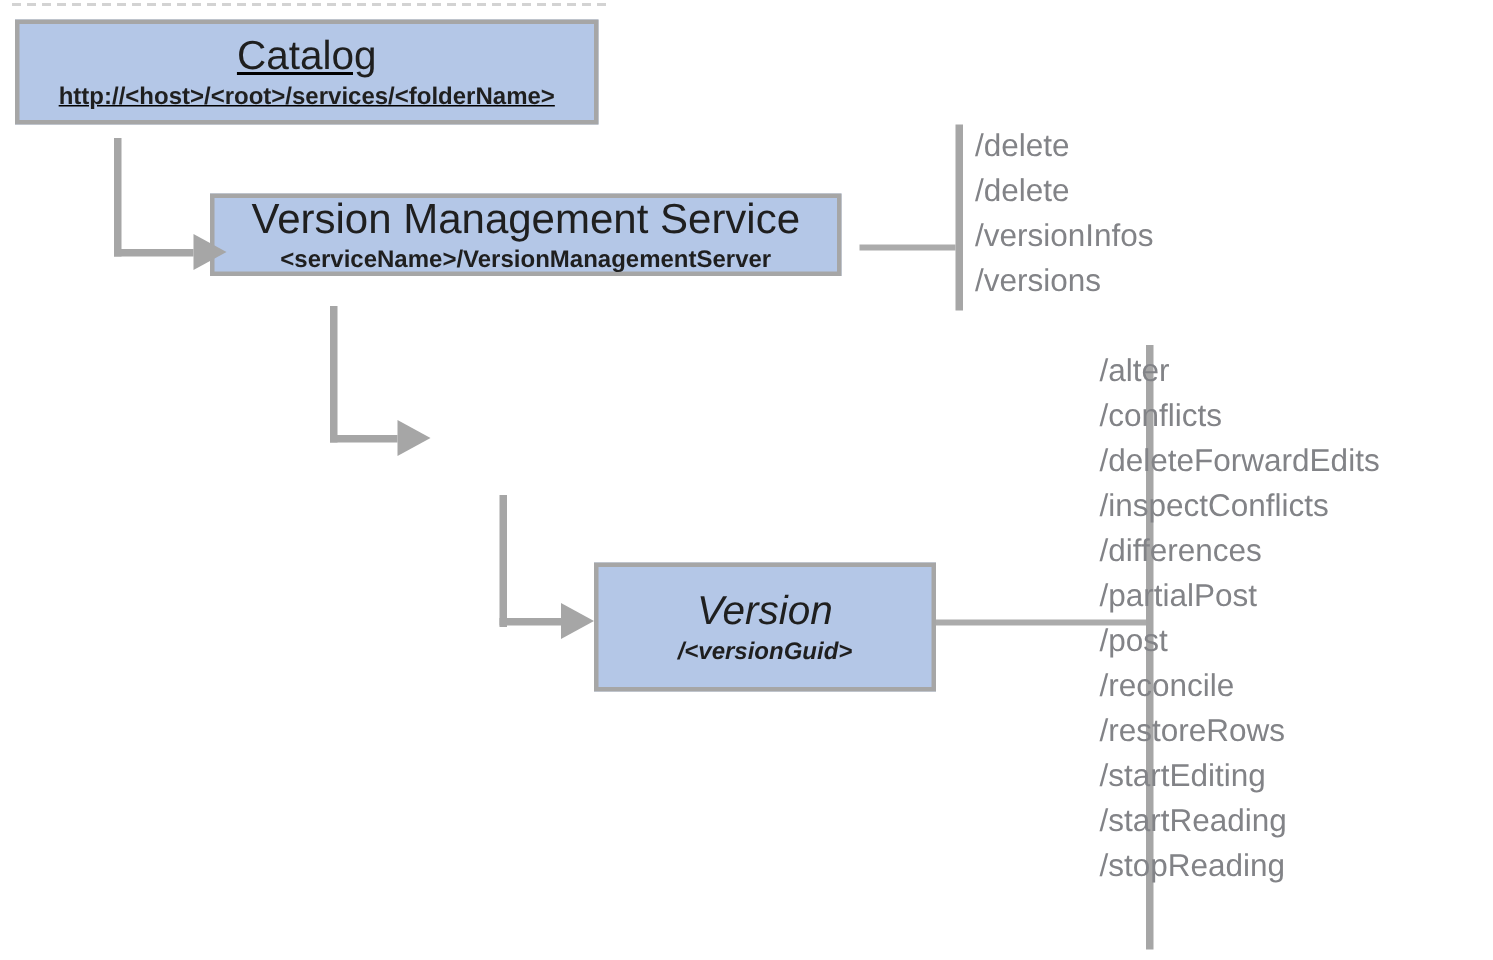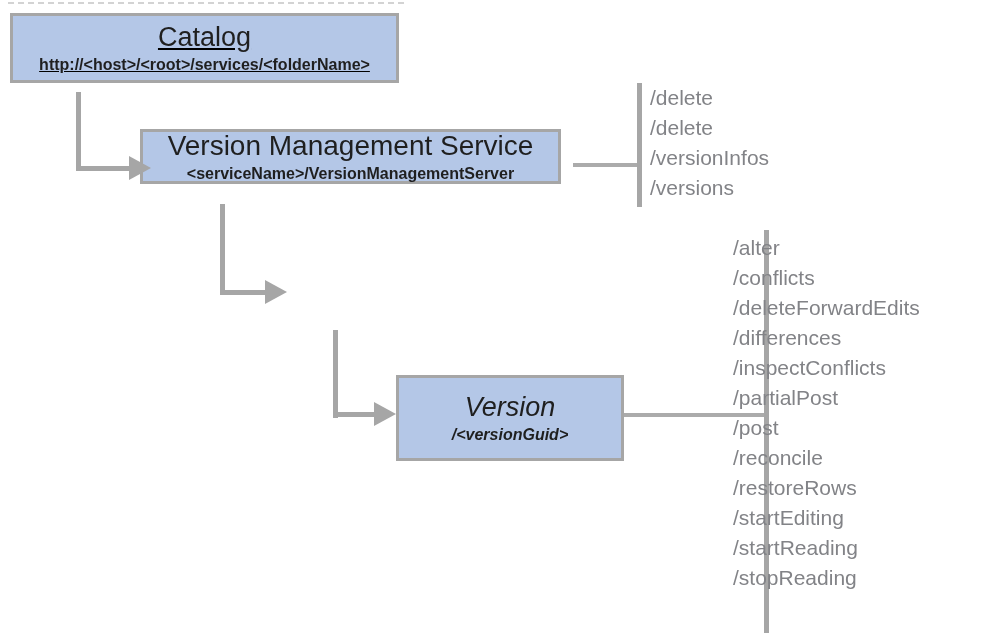--- a/index.html
+++ b/index.html
@@ -130,22 +130,22 @@
     <div>/delete</div>
     <div>/delete</div>
     <div>/versionInfos</div>
     <div>/versions</div>
   </div>
 
   <div class="ops" id="ops-version">
     <div>/alter</div>
     <div>/conflicts</div>
     <div>/deleteForwardEdits</div>
+    <div>/inspectConflicts</div>
     <div>/differences</div>
-    <div>/inspectConflicts</div>
     <div>/partialPost</div>
     <div>/post</div>
     <div>/reconcile</div>
     <div>/restoreRows</div>
     <div>/startEditing</div>
     <div>/startReading</div>
     <div>/stopReading</div>
   </div>
 
 </div>

